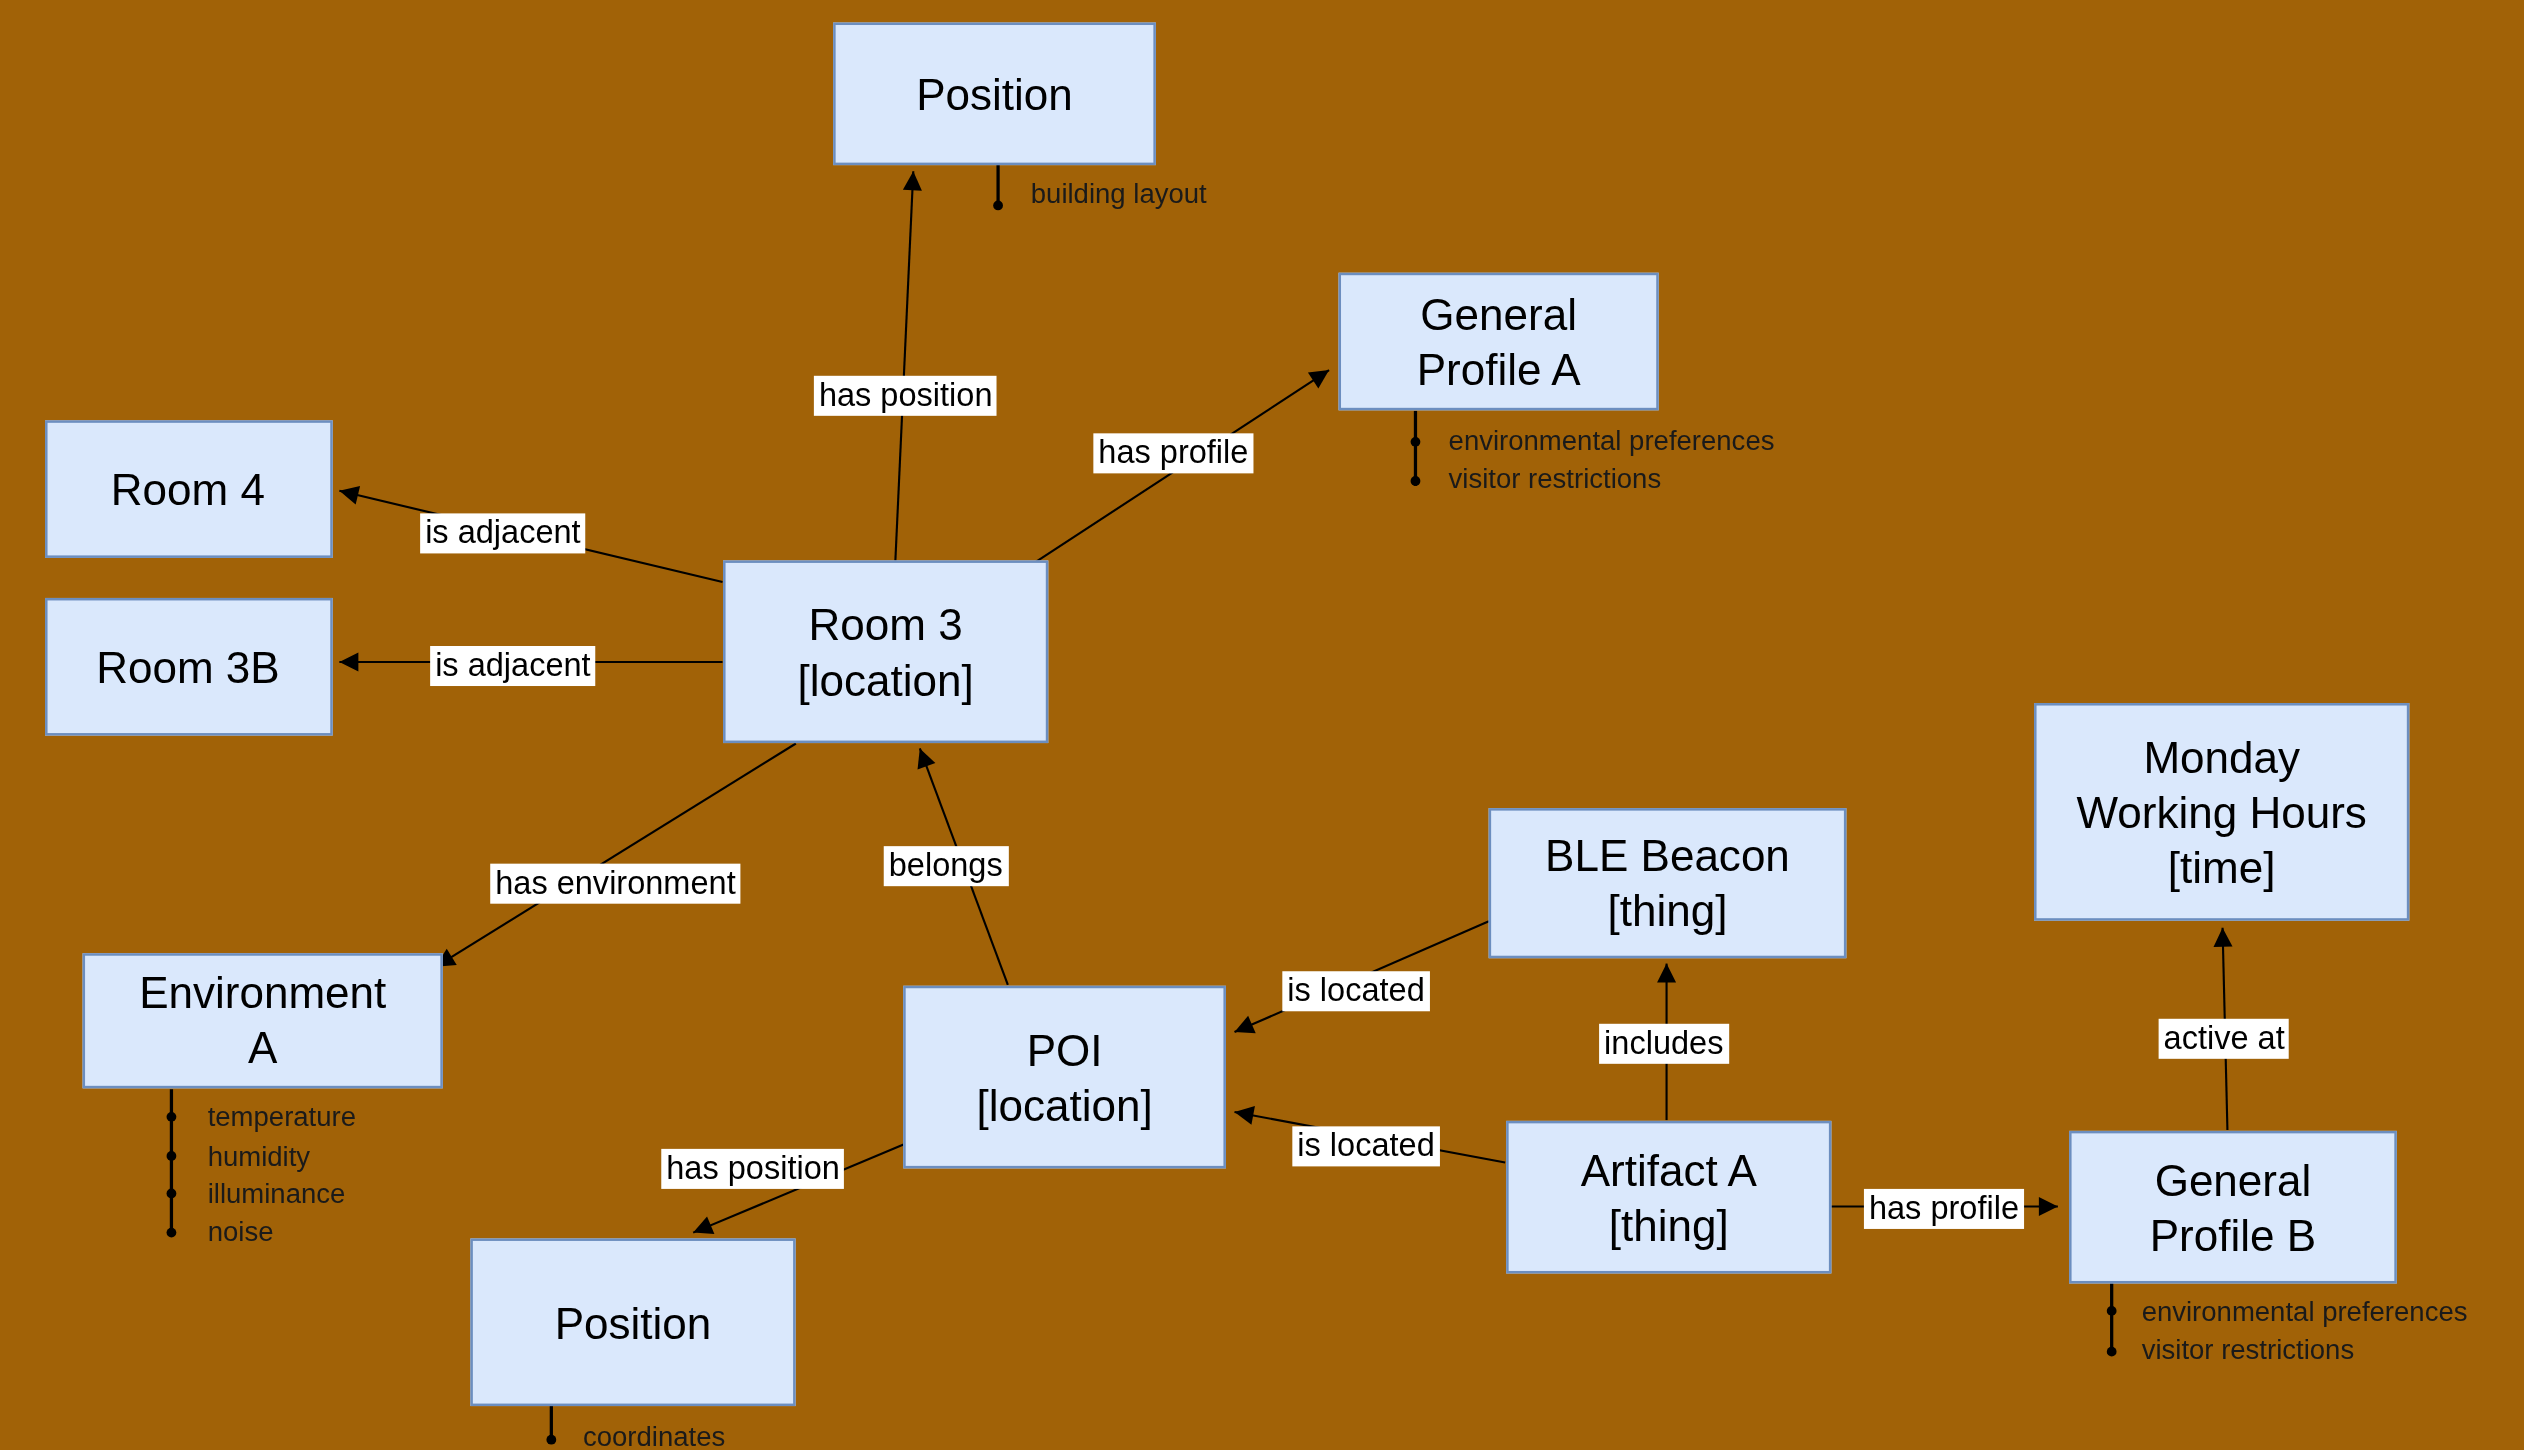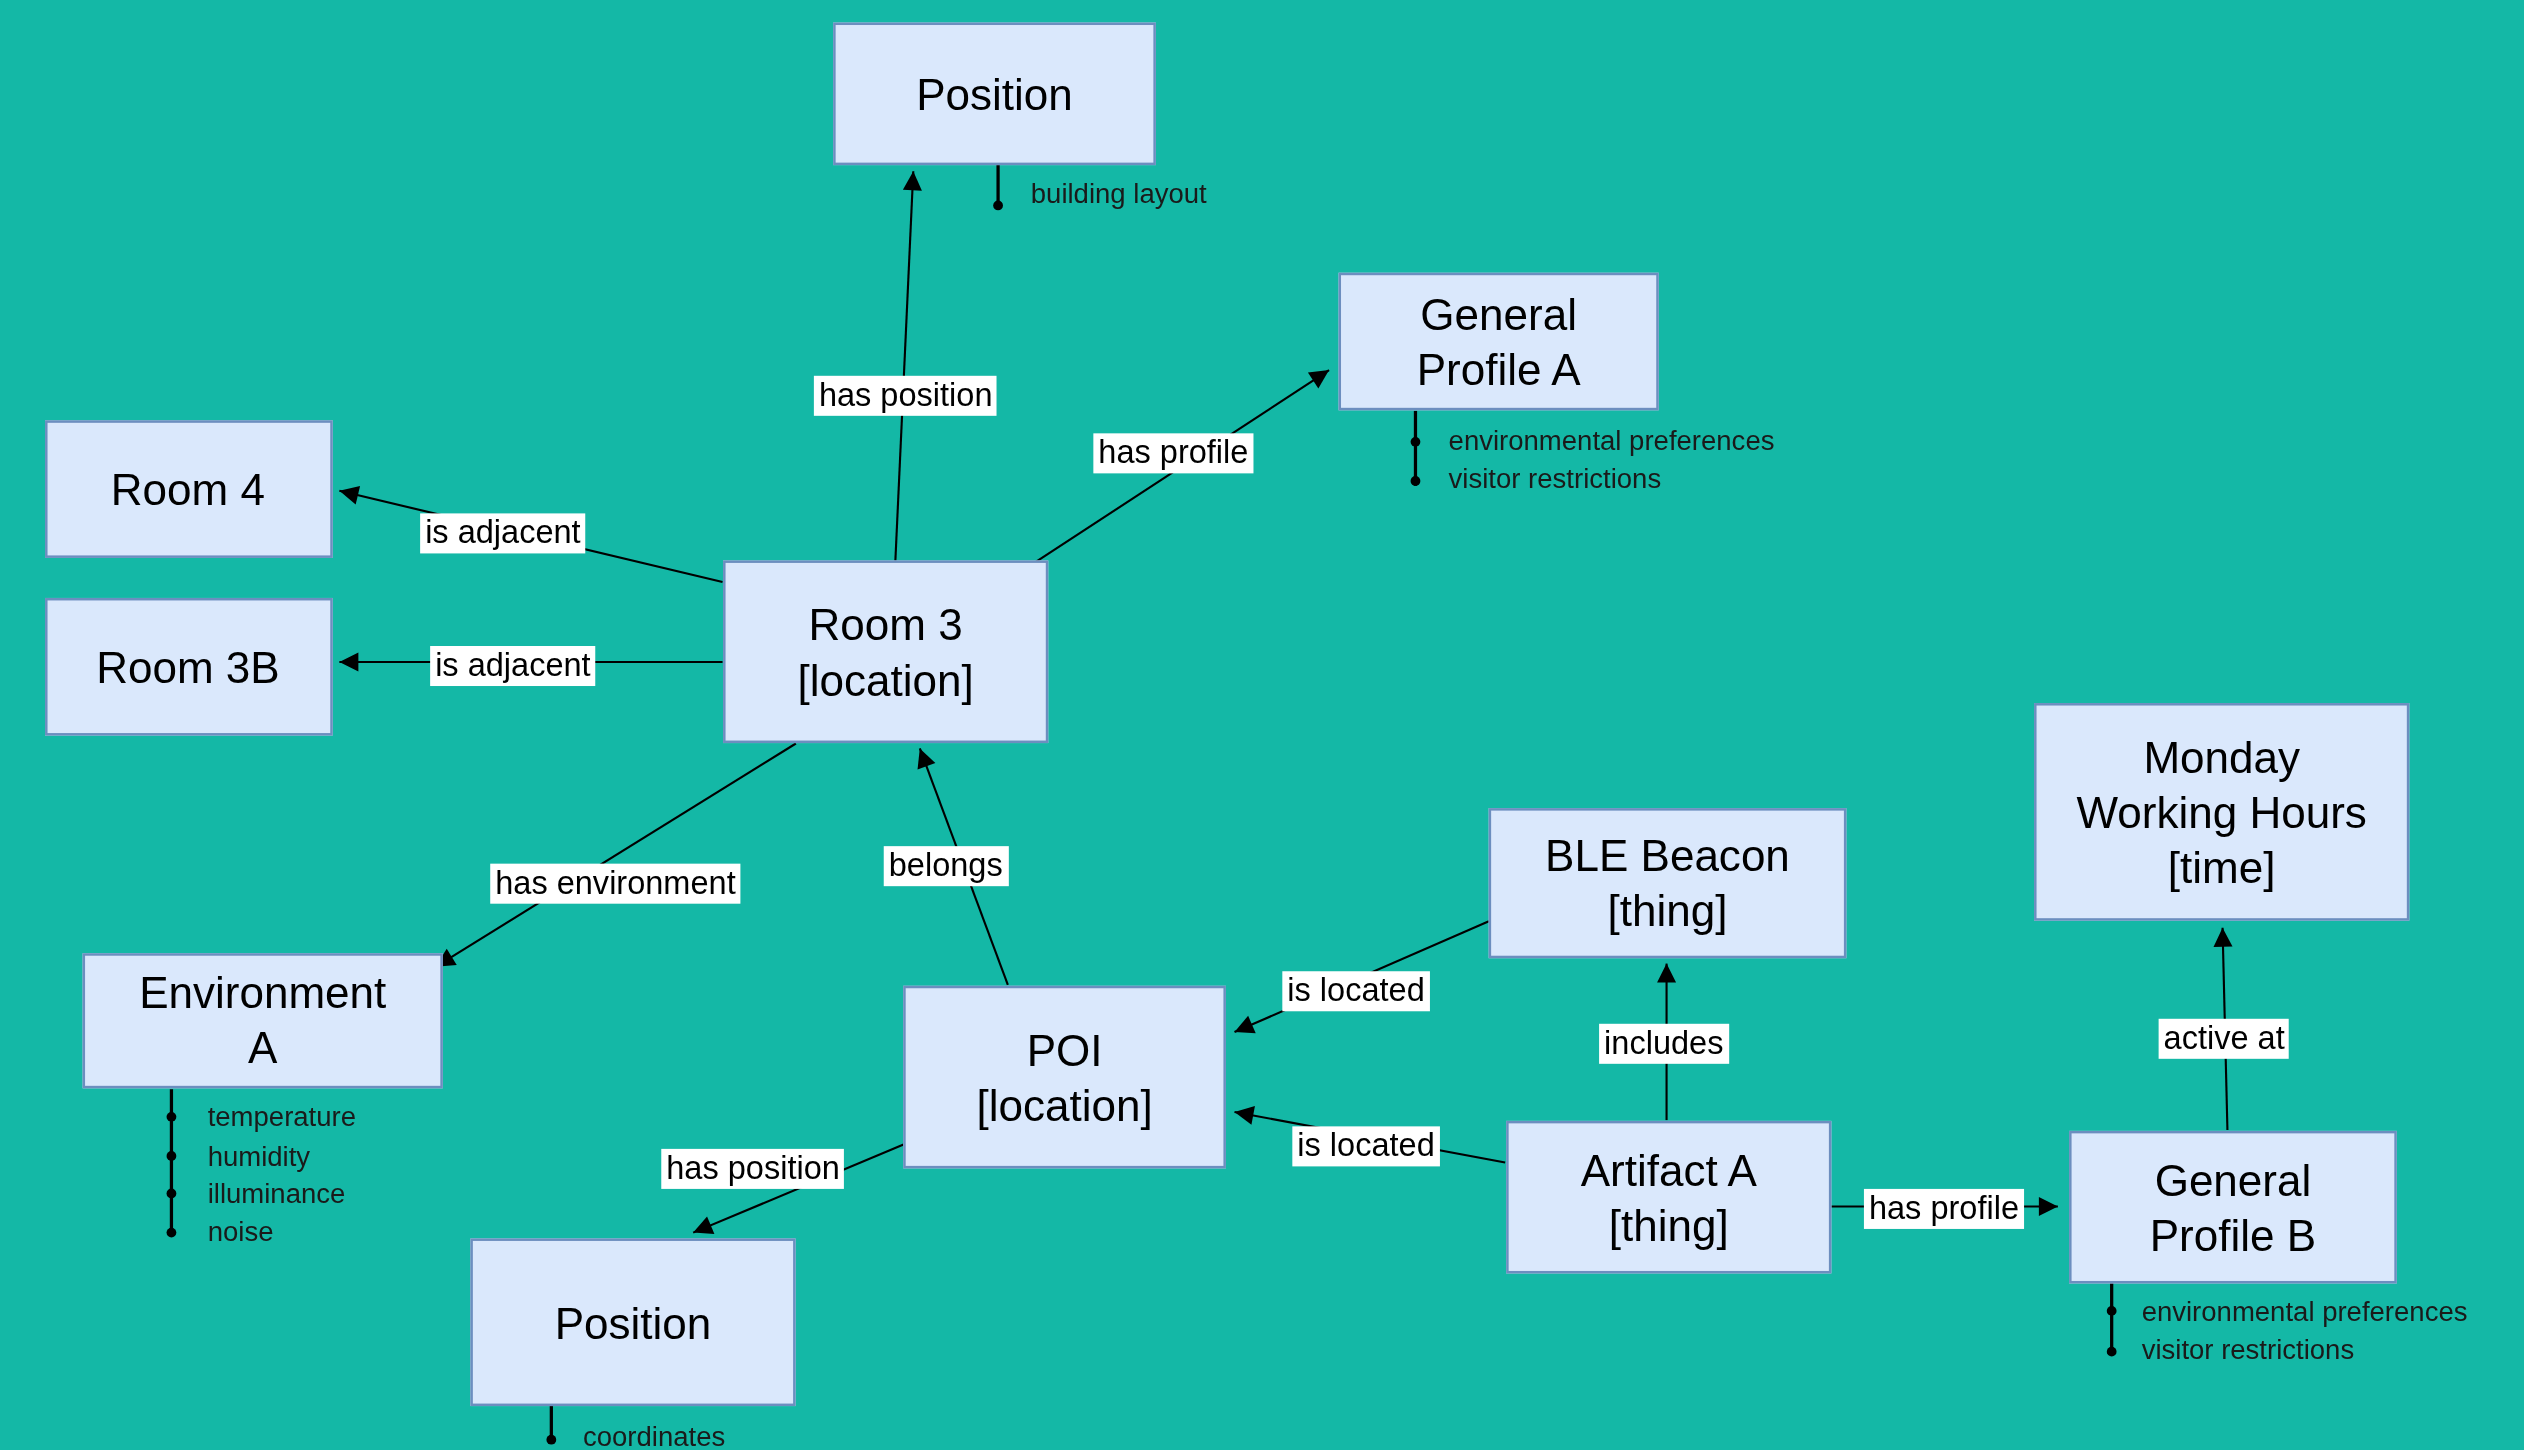--- a/index.html
+++ b/index.html
@@ -38,21 +38,21 @@
   .alabel {
     position: absolute;
     font-size: 11px; line-height: 13.7px;
     color: #1a1a1a;
     white-space: nowrap;
   }
 </style>
 </head>
 <body>
 
-<div class="viewport" style="background: #14b8a6;">
+<div class="viewport" style="background: #a16207;">
 <div class="canvas">
 
   <svg class="wires" viewBox="0 0 1548 890">
     <defs>
       <marker id="arrow" viewBox="0 0 12 12" refX="11" refY="6" markerWidth="14" markerHeight="14" markerUnits="userSpaceOnUse" orient="auto">
         <path d="M1,1 L11,6 L1,11 z" fill="#000"></path>
       </marker>
     </defs>
 
     <line x1="549" y1="344" x2="560" y2="105" stroke="#000" stroke-width="1.3" marker-end="url(#arrow)"></line>

